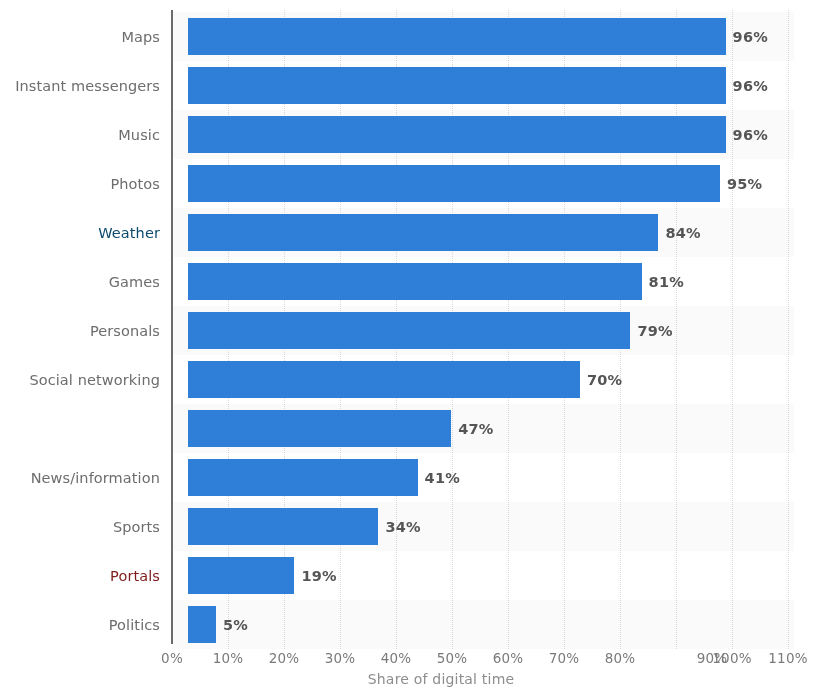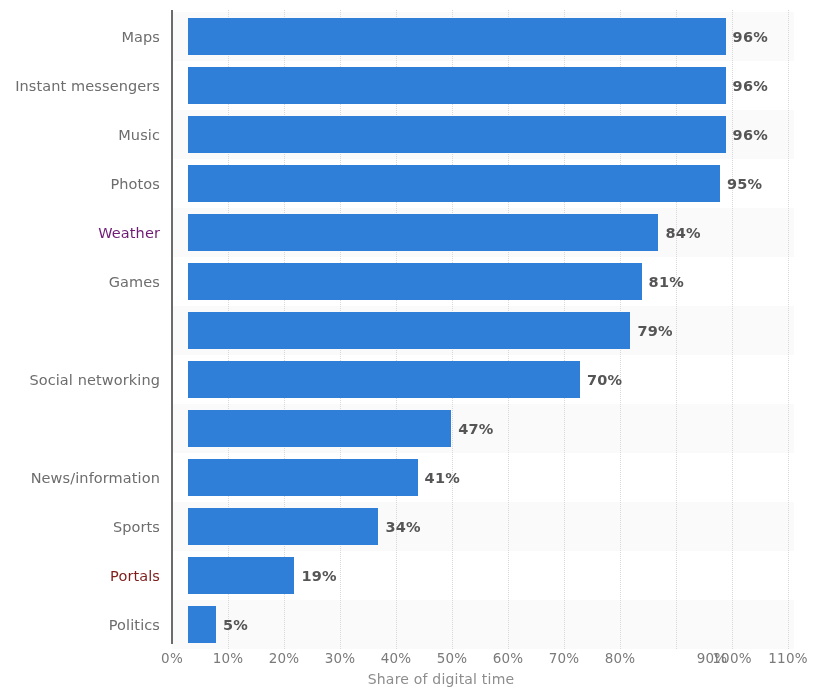--- a/index.html
+++ b/index.html
@@ -166,24 +166,27 @@
       <div class="cat-row" style="top: 49px;">
         <div class="cat-label" style="color: rgb(109, 109, 109);">Instant messengers</div>
       </div>
       <div class="cat-row" style="top: 98px;">
         <div class="cat-label" style="color: rgb(109, 109, 109);">Music</div>
       </div>
       <div class="cat-row" style="top: 147px;">
         <div class="cat-label" style="color: rgb(109, 109, 109);">Photos</div>
       </div>
       <div class="cat-row" style="top: 196px;">
-        <div class="cat-label" style="color: #701a75;">Weather</div>
+        <div class="cat-label" style="color: #0c4a6e;">Weather</div>
       </div>
       <div class="cat-row" style="top: 245px;">
         <div class="cat-label" style="color: rgb(109, 109, 109);">Games</div>
+      </div>
+      <div class="cat-row" style="top: 294px;">
+        <div class="cat-label" style="color: rgb(109, 109, 109);">Personals</div>
       </div>
       <div class="cat-row" style="top: 343px;">
         <div class="cat-label" style="color: rgb(109, 109, 109);">Social networking</div>
       </div>
       <div class="cat-row" style="top: 441px;">
         <div class="cat-label" style="color: rgb(109, 109, 109);">News/information</div>
       </div>
       <div class="cat-row" style="top: 490px;">
         <div class="cat-label" style="color: rgb(109, 109, 109);">Sports</div>
       </div>

